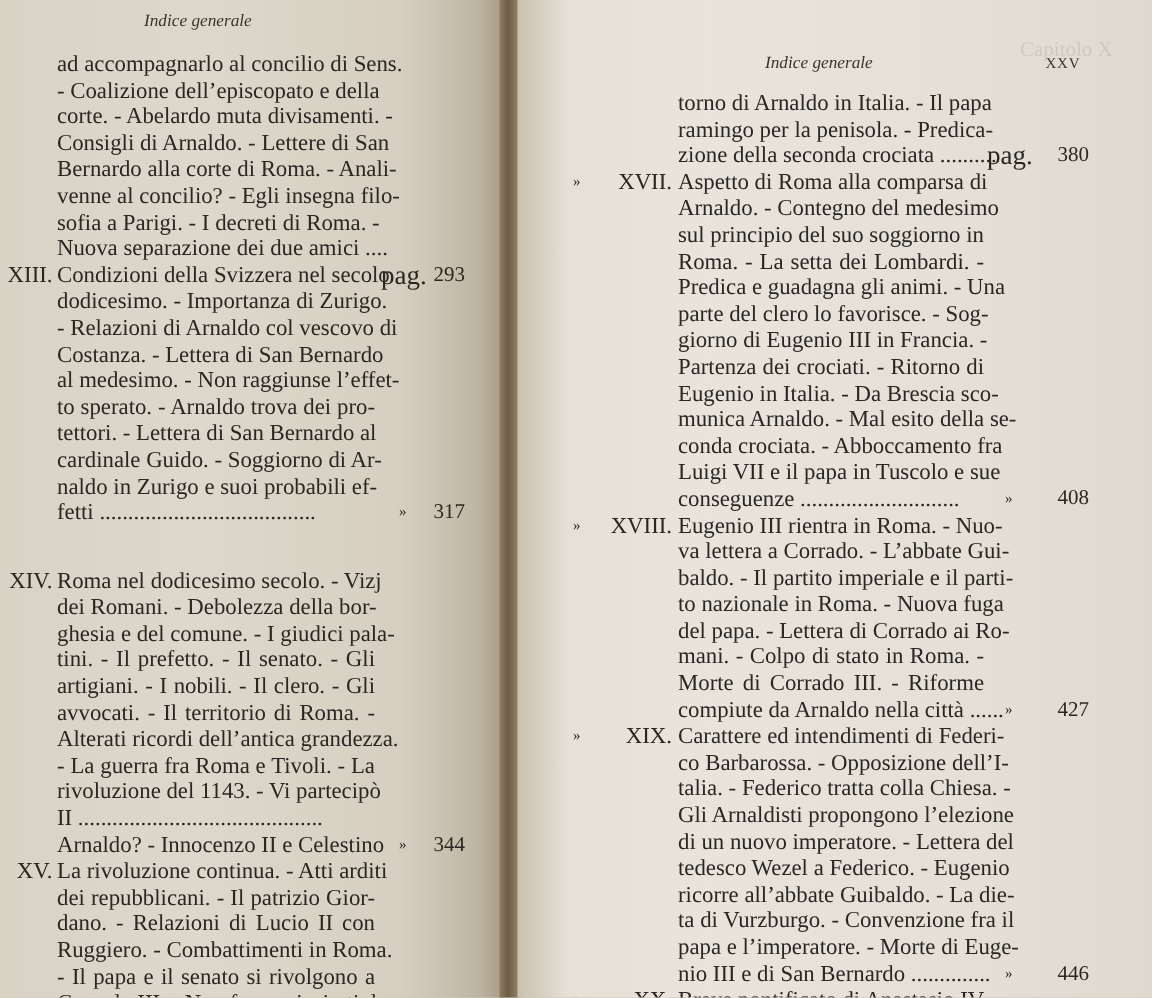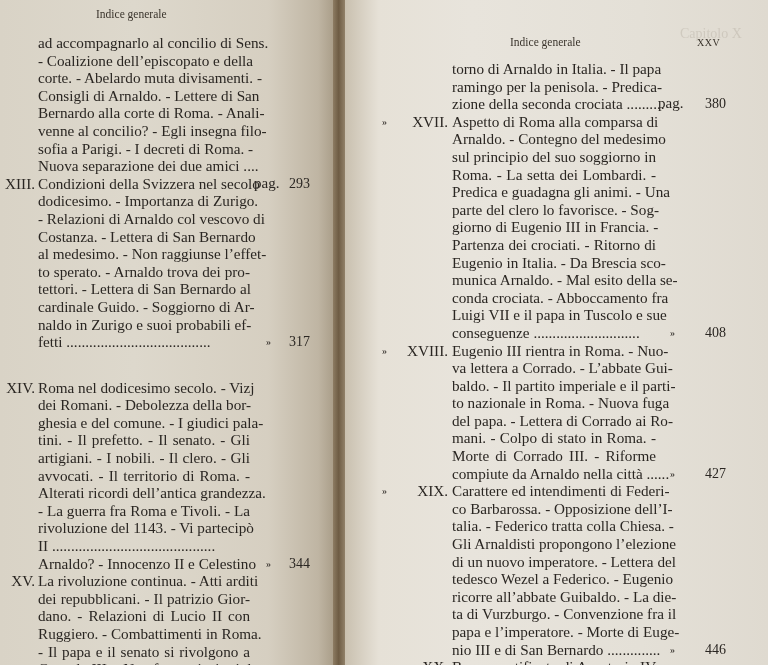--- a/index.html
+++ b/index.html
@@ -18,35 +18,35 @@
   }
   .gutter {
     position:absolute; left:333px; top:0; width:14px; height:665px;
     background:linear-gradient(90deg,#8d7c63 0%,#6e5c44 40%,#9b8c74 100%);
   }
   .page-right {
     left:345px; width:423px;
     background:linear-gradient(90deg,#c9c0af 0%,#e6e1d7 8%,#e8e4dc 30%,#e4e0d7 70%,#dfdad0 100%);
   }
   .running-head {
-    position:absolute; font-size:11.5px; color:#3a342c;
+    position:absolute; font-style:italic; font-size:11.5px; color:#3a342c;
   }
   .folio { position:absolute; font-size:10px; letter-spacing:0.5px; color:#3a342c;text-align:right; }
   .entries { position:absolute; }
   .entry { position:relative; }
   .line {
     font-size:15.2px; line-height:17.6px; white-space:nowrap; text-align:justify;
     text-align-last:justify; display:block;
   }
   .line.last { text-align-last:left; }
   .chap {
     position:absolute; font-size:15.2px; line-height:17.6px; text-align:left;
   }
   .ditto { position:absolute; font-size:10px; line-height:17.6px; }
-  .pagelabel { position:absolute; font-size:15px; line-height:17.6px; }
+  .pagelabel { position:absolute; font-size:18px; line-height:17.6px; }
   .pagenum { position:absolute; font-size:14px; line-height:17.6px; }
   .ghost {
     position:absolute; color:rgba(120,110,95,0.18); font-size:14px; line-height:17.6px;
     white-space:nowrap;
   }
 </style>
 </head>
 <body>
 
 <div class="page page-left">

